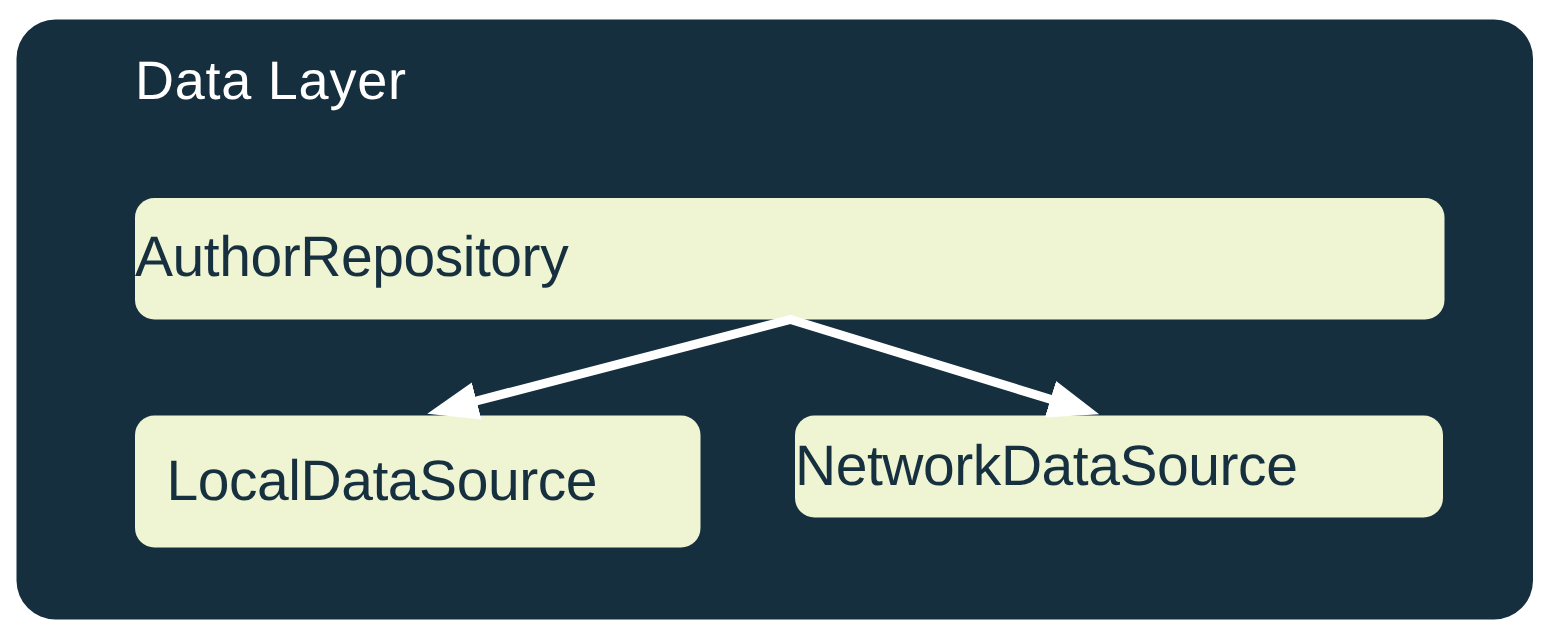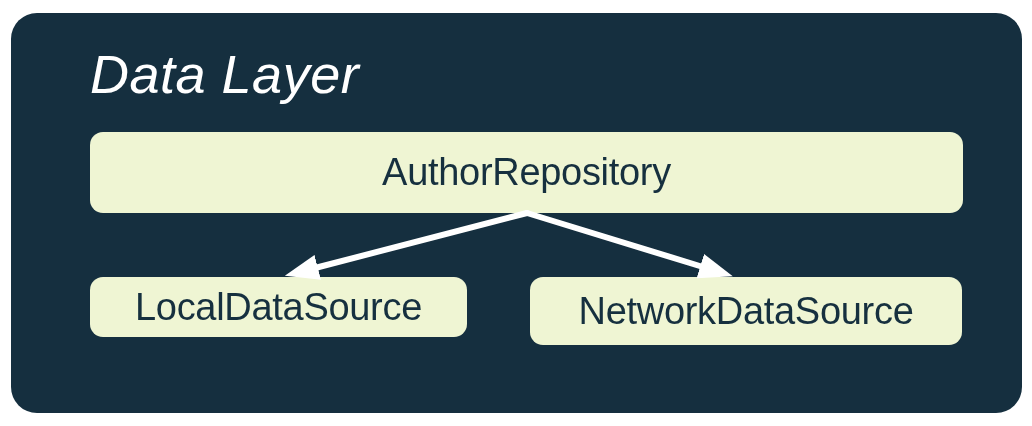--- a/index.html
+++ b/index.html
@@ -27,45 +27,43 @@
     left: 11px;
     top: 13px;
     width: 1011px;
     height: 400px;
     background: var(--panel-background);
     border-radius: 26px;
   }
   .panel-title {
     position: absolute;
     left: 79px;
-    top: 29px;
-    font-size: 54px;
+    top: 19px;
+    font-size: 36px;
     line-height: 1.2;
     font-weight: 400;
     color: var(--title-text);
     letter-spacing: 0.5px;
     white-space: nowrap;
-    font-style: italic;
   }
   .node {
     position: absolute;
     background: var(--node-background);
     border-radius: 13px;
     display: flex;
     align-items: center;
-    justify-content: center;
   }
   .node-label {
     font-size: 38px;
     color: var(--node-text);
     letter-spacing: -0.3px;
     white-space: nowrap;
   }
   .node-repository { left: 79px; top: 119px; width: 873px; height: 81px; }
-  .node-local      { left: 79px; top: 264px; width: 377px; height: 60px; }
+  .node-local      { left: 79px; top: 264px; width: 377px; height: 88px; padding-left: 21px; }
   .node-network    { left: 519px; top: 264px; width: 432px; height: 68px; }
   .arrows-layer {
     position: absolute;
     left: 0;
     top: 0;
     width: 1032px;
     height: 426px;
     pointer-events: none;
   }
   .arrow-line {

